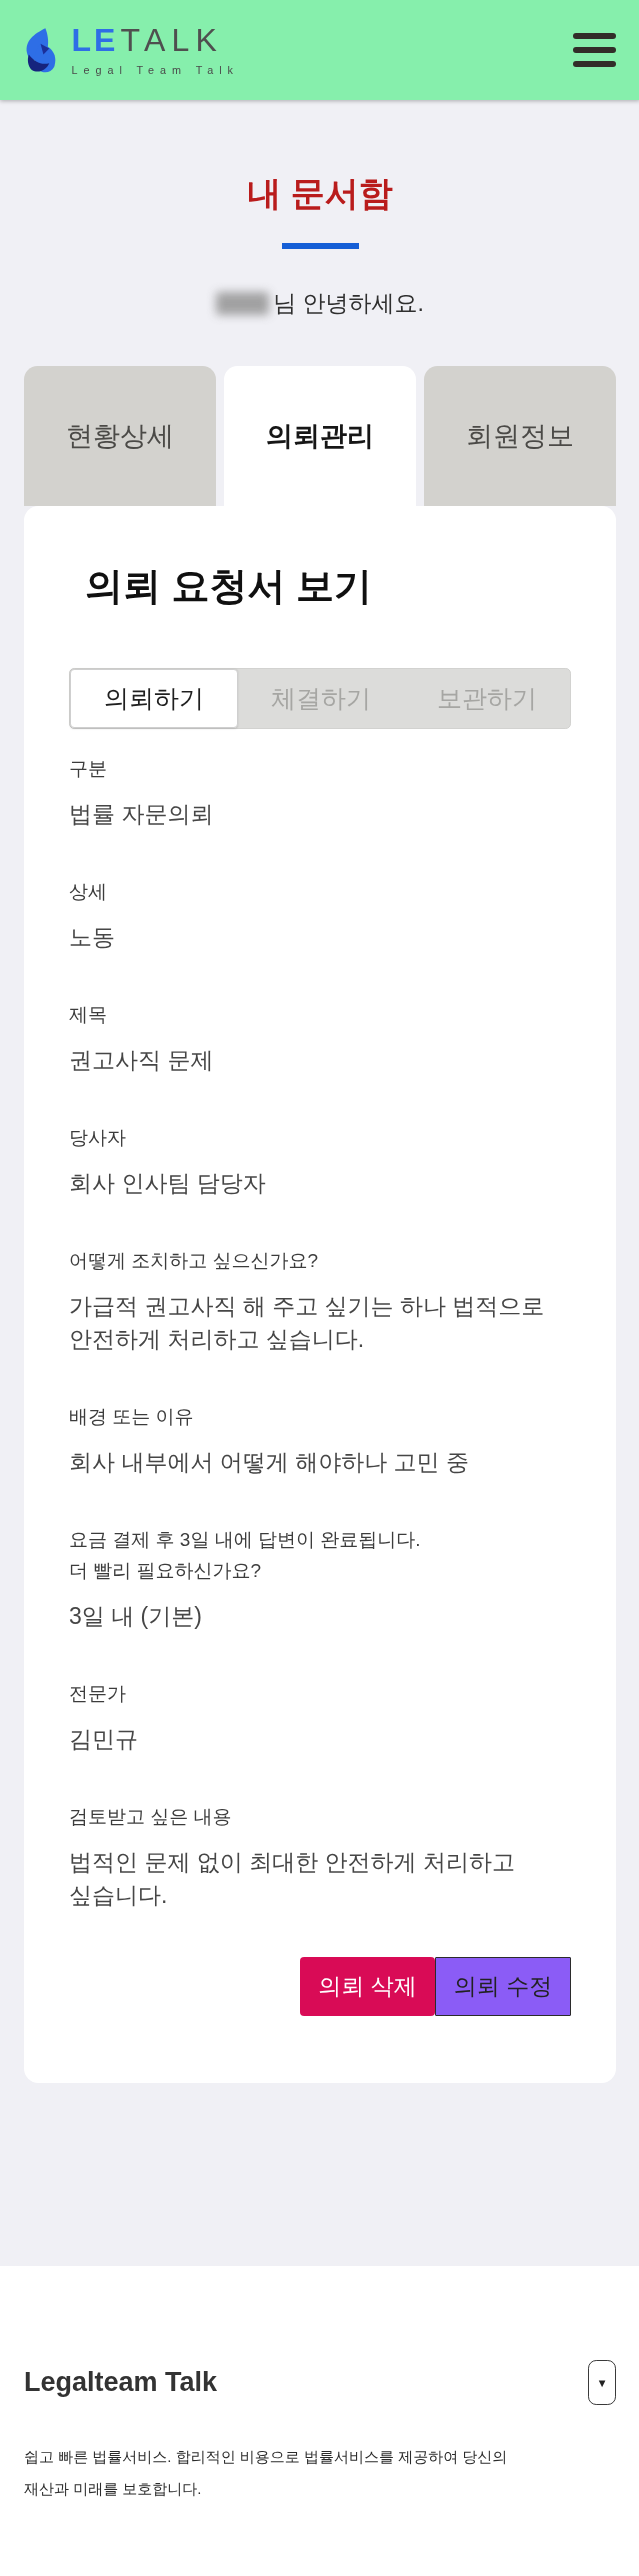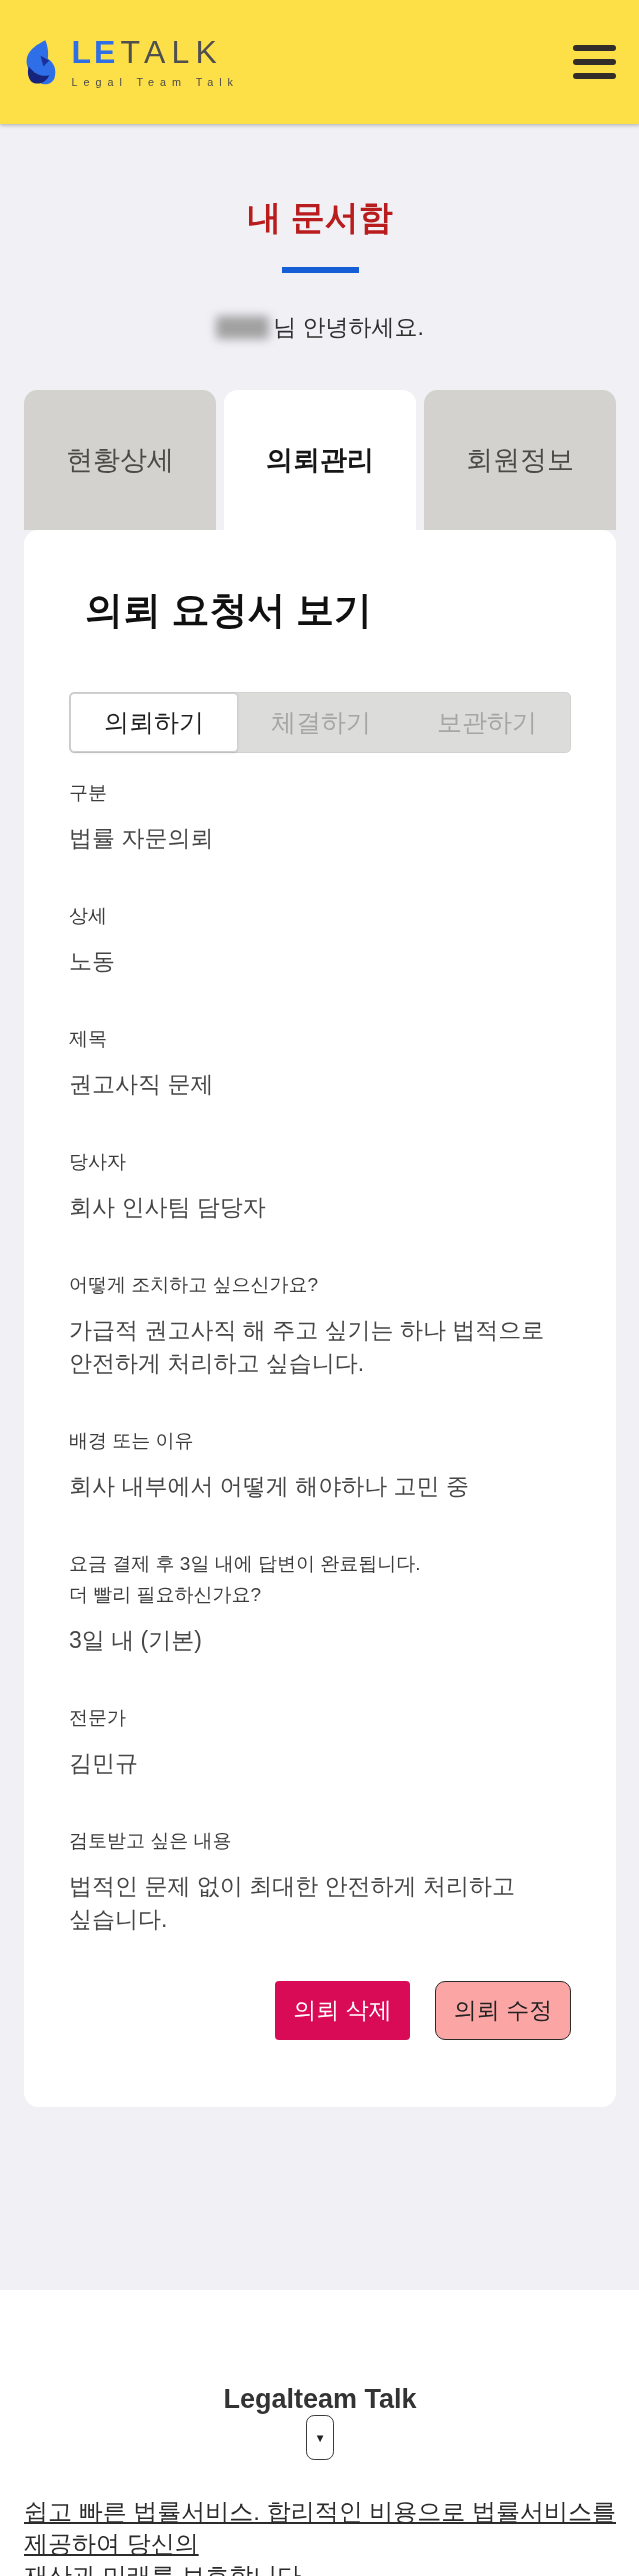--- a/index.html
+++ b/index.html
@@ -6,21 +6,21 @@
   body{
     width:640px;
     background:#f0f0f5;
     font-family:"Liberation Sans","DejaVu Sans",sans-serif;
     color:#333;
   }
   .page{width:640px;overflow:hidden;}
 
   
   .app-header{
-    height:124px;background:#fde047;
+    height:100px;background:#86efac;
     display:flex;align-items:center;justify-content:space-between;
     padding:0 24px;box-sizing:border-box;
     box-shadow:0 1.5px 4.1px rgba(0,0,0,.28);
     position:relative;z-index:5;
   }
   .logo{display:flex;align-items:center;gap:13.4px;cursor:pointer;}
   .logo-text{display:flex;flex-direction:column;}
   .logo-word{font-size:32px;line-height:32px;display:flex;align-items:baseline;}
   .logo-le{color:#2e6ee6;font-weight:800;letter-spacing:3.1px;}
   .logo-talk{color:#4f4f4f;font-weight:300;letter-spacing:6.2px;margin-left:2.1px;}
@@ -66,41 +66,41 @@
   .seg.active{
     background:#fff;border:0.5px solid #cfcfcf;border-radius:4.1px;
     color:#1f1f1f;font-weight:500;box-shadow:0 0.5px 2.1px rgba(0,0,0,.12);
   }
 
   .fields{margin-top:24px;}
   .field{margin-bottom:45px;}
   .field-label{font-size:19px;color:#3c3c3c;font-weight:500;line-height:31px;white-space:pre-line;}
   .field-value{margin-top:14px;font-size:23px;color:#464646;font-weight:400;line-height:33px;white-space:pre-line;}
 
-  .actions{display:flex;justify-content:flex-end;gap:25px;margin-top:15.5px;align-items:flex-end;}
+  .actions{display:flex;justify-content:flex-end;margin-top:15.5px;align-items:flex-end;}
   .btn{
     height:59px;display:flex;align-items:center;justify-content:center;
     font-size:23px;box-sizing:border-box;cursor:pointer;font-family:inherit;
   }
   .btn-delete{width:135px;background:#d90b56;color:#fff;border:none;border-radius:4.1px;}
-  .btn-edit{width:136px;background:#fca5a5;color:#222;border:1.5px solid #2b2b2b;border-radius:10px;}
+  .btn-edit{width:136px;background:#8b5cf6;color:#222;border:1.5px solid #2b2b2b;border-radius:1px;}
 
   
   .footer{
     background:#fff;margin-top:183px;min-height:510px;
     padding:94px 24px 62px;box-sizing:border-box;
   }
-  .footer-head{display:flex;align-items:center;justify-content:space-between;flex-direction:column;}
+  .footer-head{display:flex;align-items:center;justify-content:space-between;}
   .footer-brand{margin:0;font-size:27px;font-weight:700;color:#333;}
   .toggle-btn{
     width:28px;height:45px;border:1.5px solid #3a3a3a;border-radius:8.2px;background:#fff;
     display:flex;align-items:center;justify-content:center;
     font-size:11.3px;color:#222;cursor:pointer;box-sizing:border-box;padding:0;
   }
-  .footer-desc{margin:36px 0 0;font-size:24px;line-height:32px;color:#2b2b2b;white-space:pre-line;text-decoration:underline;}
+  .footer-desc{margin:36px 0 0;font-size:15px;line-height:32px;color:#2b2b2b;white-space:pre-line;}
 </style>
 </head>
 <body>
 
 <div class="page">
 
   <header class="app-header">
     <div class="logo">
       <span style="display:flex;">
         <svg width="34" height="47" viewBox="0 0 70 96" xmlns="http://www.w3.org/2000/svg">

